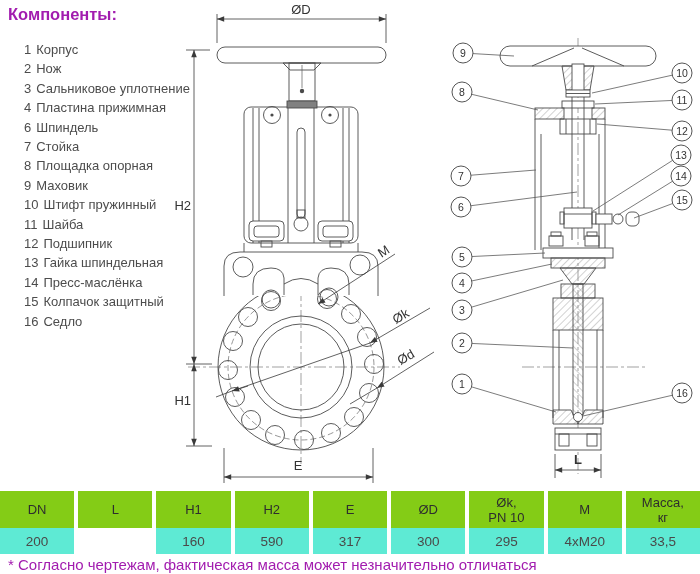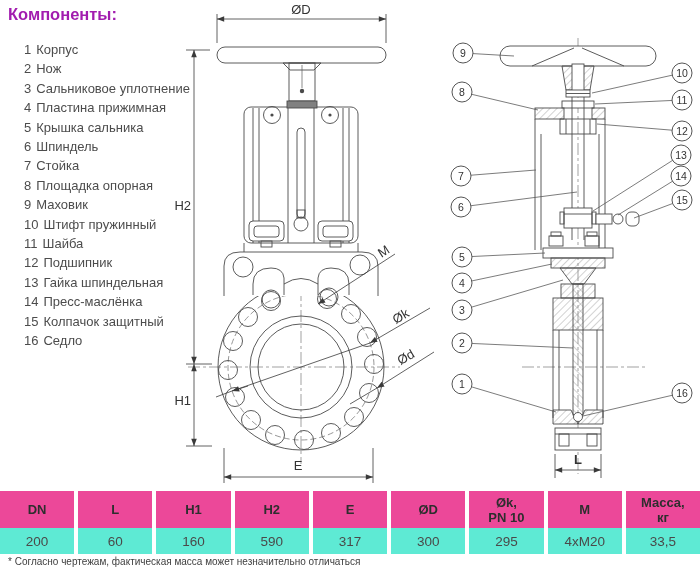--- a/index.html
+++ b/index.html
@@ -20,40 +20,39 @@
   .dash{stroke:#6a6a6a;fill:none;stroke-width:0.7;stroke-dasharray:6 3;}
   .dim{stroke:#3a3a3a;fill:none;stroke-width:0.8;}
   .t{font-family:"Liberation Sans",sans-serif;font-size:13px;fill:#333;}
   .tb{font-weight:bold;}
   .co line{stroke:#5a5a5a;stroke-width:0.8;}
   .co circle{fill:#fff;stroke:#555;stroke-width:1;}
   .co text{font-family:"Liberation Sans",sans-serif;font-size:10.5px;fill:#333;text-anchor:middle;}
   
   .dim-table{position:absolute;left:0;top:491px;width:700px;display:flex;gap:4px;z-index:2;}
   .col{flex:1 1 0;display:flex;flex-direction:column;}
-  .th{background:#ec4899;height:37px;display:flex;flex-direction:column;align-items:center;
-      justify-content:center;font-size:13px;font-weight:bold;color:#2e2e2e;line-height:15px;}
+  .th{background:#84cc16;height:37px;display:flex;flex-direction:column;align-items:center;
+      justify-content:center;font-size:13px;font-weight:normal;color:#2e2e2e;line-height:15px;}
   .th span{display:block;}
   .td{height:26px;display:flex;align-items:center;justify-content:center;
       font-size:13.5px;color:#4a4a4a;background:#5eead4;}
-  .footnote{position:absolute;left:8px;top:556px;font-size:10px;color:#404040;z-index:2;}
+  .footnote{position:absolute;left:8px;top:556px;font-size:15px;color:#a21caf;z-index:2;}
 </style>
 </head>
 <body>
 
 <div class="canvas">
 
   <div class="components">
     <div class="comp-title">Компоненты:</div>
     <ul class="comp-list">
       <li><span class="num">1</span><span>Корпус</span></li>
       <li><span class="num">2</span><span>Нож</span></li>
       <li><span class="num">3</span><span>Сальниковое уплотнение</span></li>
       <li><span class="num">4</span><span>Пластина прижимная</span></li>
-      <li><span class="num">5</span><span>Крышка сальника</span></li>
       <li><span class="num">6</span><span>Шпиндель</span></li>
       <li><span class="num">7</span><span>Стойка</span></li>
       <li><span class="num">8</span><span>Площадка опорная</span></li>
       <li><span class="num">9</span><span>Маховик</span></li>
       <li><span class="num">10</span><span>Штифт пружинный</span></li>
       <li><span class="num">11</span><span>Шайба</span></li>
       <li><span class="num">12</span><span>Подшипник</span></li>
       <li><span class="num">13</span><span>Гайка шпиндельная</span></li>
       <li><span class="num">14</span><span>Пресс-маслёнка</span></li>
       <li><span class="num">15</span><span>Колпачок защитный</span></li>
@@ -361,21 +360,20 @@
           <span>DN</span>
           <span></span>
         </div>
       <div class="td">200</div>
     </div>
     <div class="col">
       <div class="th">
           <span>L</span>
           <span></span>
         </div>
-      <div class="td">60</div>
     </div>
     <div class="col">
       <div class="th">
           <span>H1</span>
           <span></span>
         </div>
       <div class="td">160</div>
     </div>
     <div class="col">
       <div class="th">

